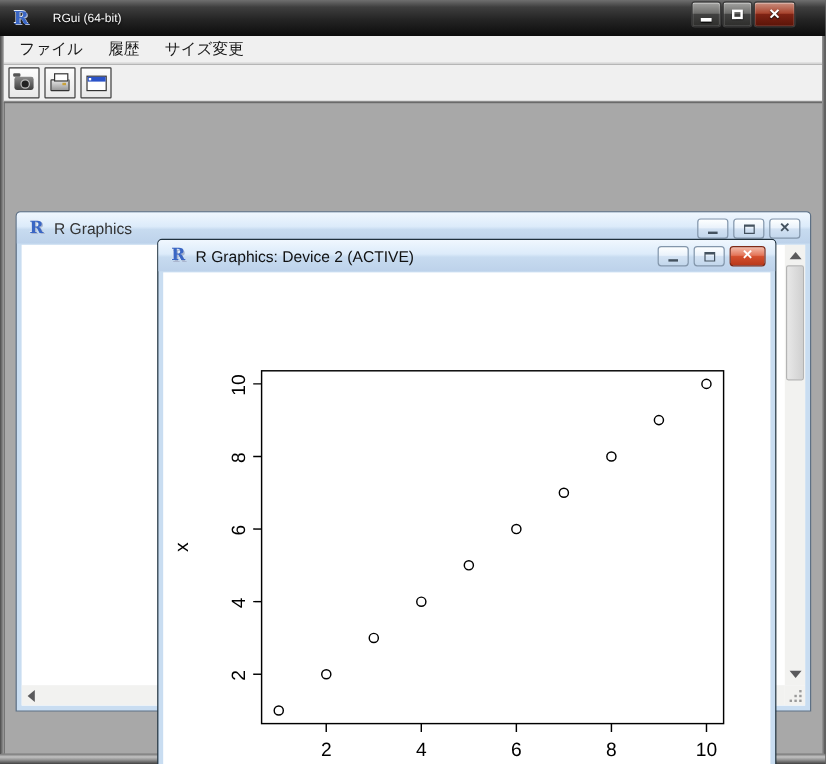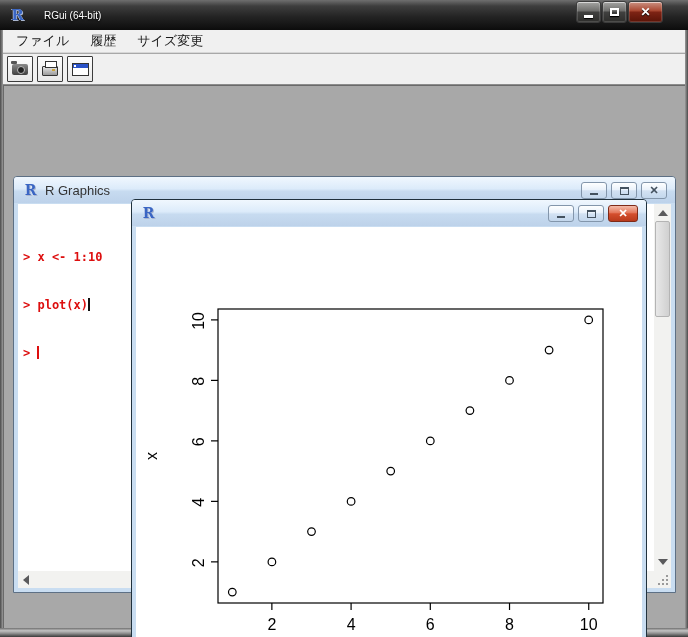--- a/index.html
+++ b/index.html
@@ -184,25 +184,20 @@
             <div class="cglyph-min"></div>
           </div>
         <div class="cbtn">
             <div class="cglyph-rest"></div>
           </div>
         <div class="cbtn">
             <span class="cglyph-x">✕</span>
           </div>
       </div>
       <div class="cclient">
-        <div class="console-text">
-          <div class="console-line"><span>&gt; x &lt;- 1:10</span></div>
-          <div class="console-line"><span>&gt; plot(x)</span><span class="caret black"></span></div>
-          <div class="console-line"><span>&gt; </span><span class="caret red"></span></div>
-        </div>
         <div class="vscroll">
           <div class="sb-arrow arr-up"></div>
           <div class="vthumb"></div>
           <div class="sb-arrow arr-down"></div>
         </div>
         <div class="hscroll">
           <div class="sb-arrow arr-left"></div>
         </div>
         <div class="sizegrip">
           <i class="g1"></i>
@@ -211,20 +206,21 @@
             <i class="g4"></i>
             <i class="g5"></i>
             <i class="g6"></i>
         </div>
       </div>
     </div>
 
     <div class="child graphics-win active">
       <div class="ctitle">
         <span class="rlogo">R</span>
+        <span class="ctitle-text">R Graphics: Device 2 (ACTIVE)</span>
       </div>
       <div class="cbtns">
         <div class="cbtn">
             <div class="cglyph-min"></div>
           </div>
         <div class="cbtn">
             <div class="cglyph-rest"></div>
           </div>
         <div class="cbtn cclose-active">
             <span class="cglyph-x">✕</span>

